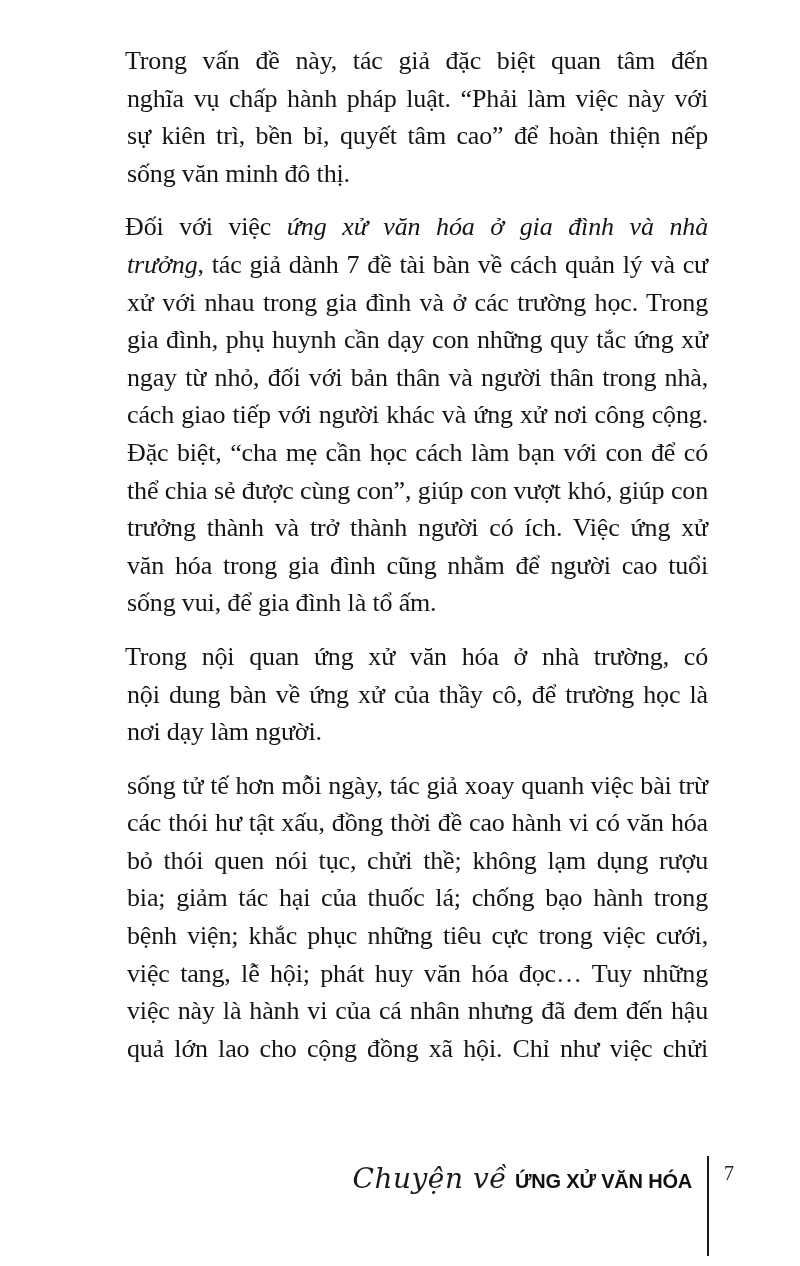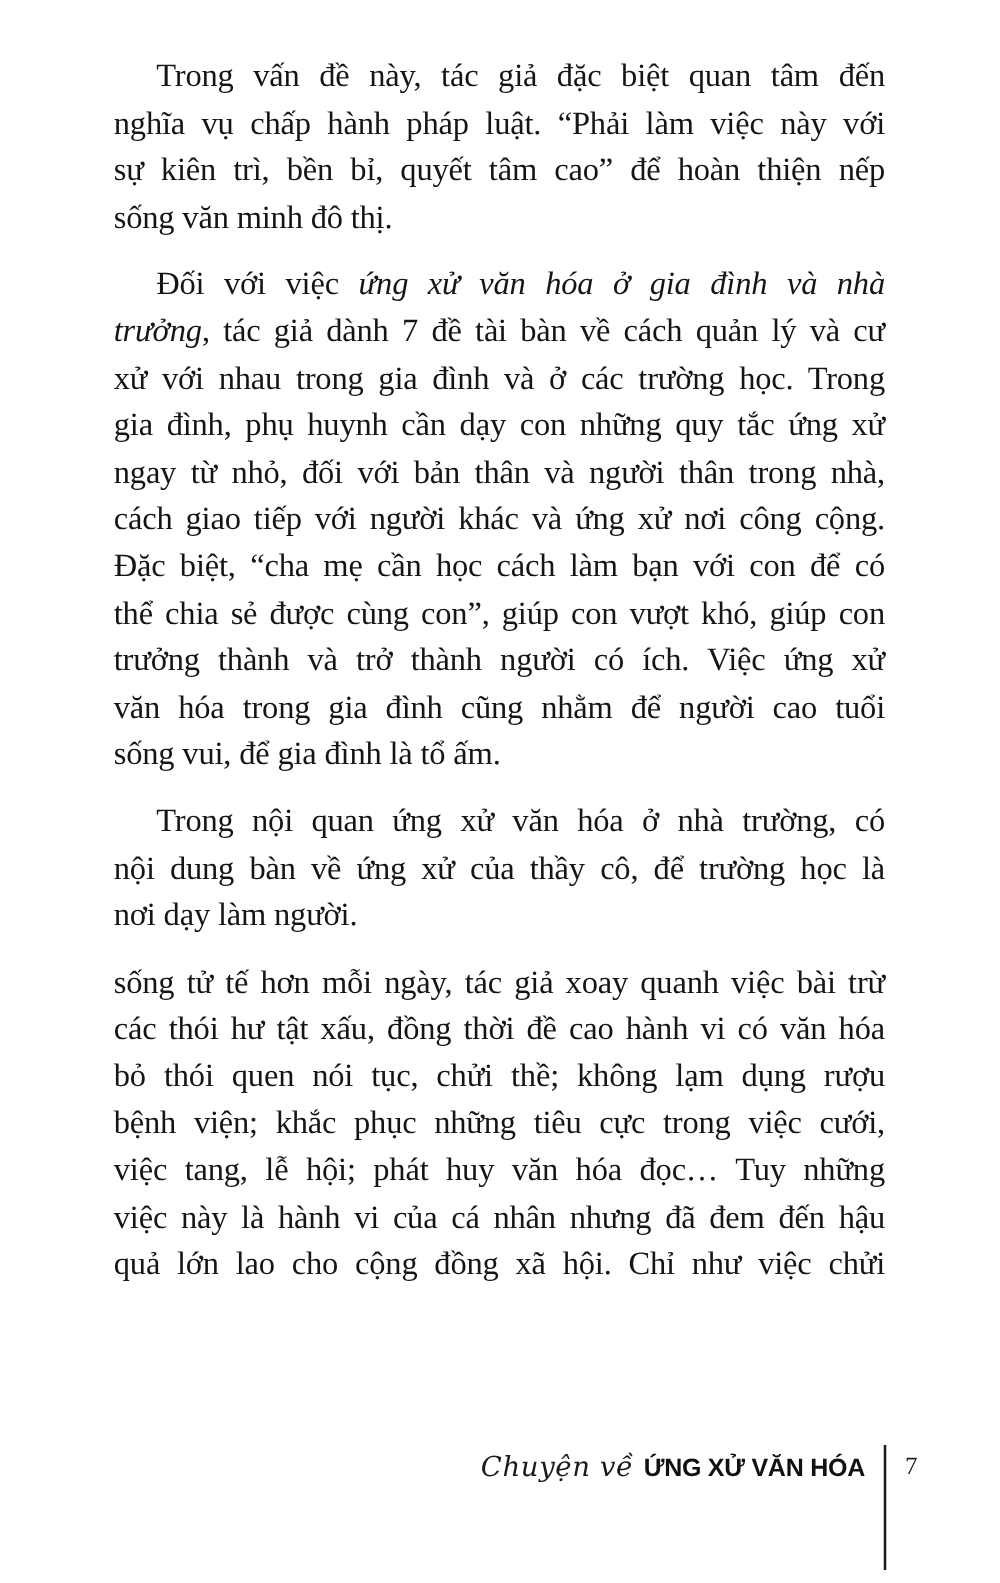--- a/index.html
+++ b/index.html
@@ -36,20 +36,21 @@
       text-align-last: justify;
     }
     .para .line.last {
       text-align-last: left;
     }
     .para .line.first {
       text-indent: 34px;
     }
     .para .line:not(.first) {
       text-indent: 0;
+      margin-left: 36px;
     }
     em {
       font-style: italic;
     }
     .footer {
       position: absolute;
       left: 0;
       top: 1140px;
       width: 800px;
       height: 126px;
@@ -58,21 +59,21 @@
       position: absolute;
       right: 108px;
       top: 22px;
       white-space: nowrap;
       display: flex;
       align-items: baseline;
     }
     .running-title .script {
       font-family: "DejaVu Serif", serif;
       font-style: italic;
-      font-size: 22px;
+      font-size: 28px;
       color: #1a1a1a;
       margin-right: 8px;
       letter-spacing: 0.5px;
     }
     .running-title .caps {
       font-family: "Liberation Sans", sans-serif;
       font-weight: bold;
       font-size: 20px;
       color: #111;
       letter-spacing: -0.2px;
@@ -119,20 +120,21 @@
     </div>
     <div class="para">
       <span class="line first"><span>Trong nội quan ứng xử văn hóa ở nhà trường, có</span></span>
       <span class="line"><span>nội dung bàn về ứng xử của thầy cô, để trường học là</span></span>
       <span class="line last"><span>nơi dạy làm người.</span></span>
     </div>
     <div class="para">
       <span class="line"><span>sống tử tế hơn mỗi ngày, tác giả xoay quanh việc bài trừ</span></span>
       <span class="line"><span>các thói hư tật xấu, đồng thời đề cao hành vi có văn hóa</span></span>
       <span class="line"><span>bỏ thói quen nói tục, chửi thề; không lạm dụng rượu</span></span>
+      <span class="line"><span>bia; giảm tác hại của thuốc lá; chống bạo hành trong</span></span>
       <span class="line"><span>bệnh viện; khắc phục những tiêu cực trong việc cưới,</span></span>
       <span class="line"><span>việc tang, lễ hội; phát huy văn hóa đọc… Tuy những</span></span>
       <span class="line"><span>việc này là hành vi của cá nhân nhưng đã đem đến hậu</span></span>
       <span class="line"><span>quả lớn lao cho cộng đồng xã hội. Chỉ như việc chửi</span></span>
     </div>
   </div>
 
 <div class="footer">
   <div class="running-title">
     <span class="script">Chuyện về</span>

